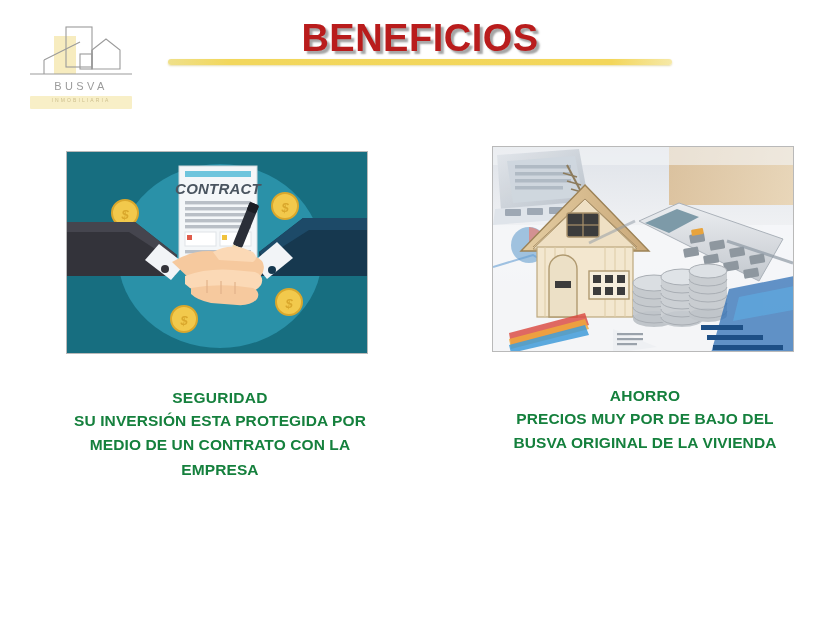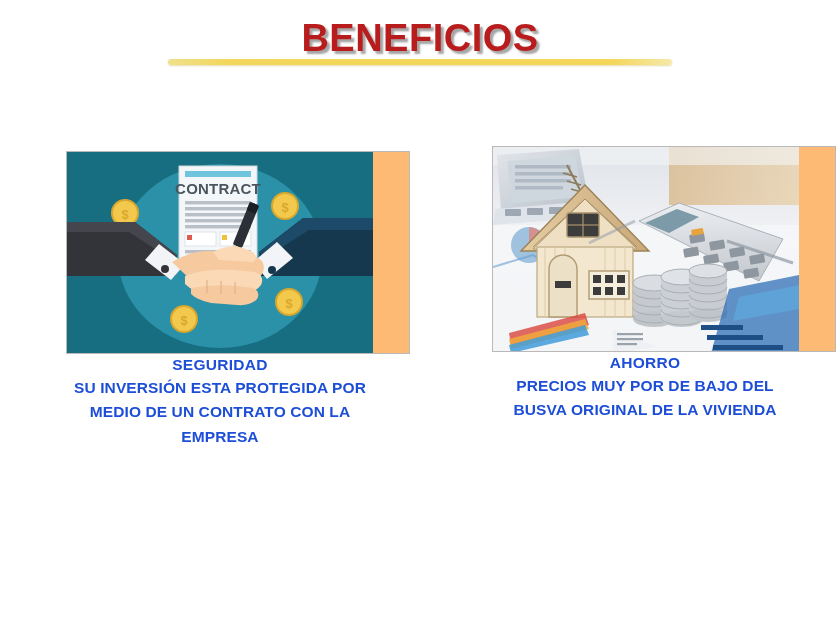--- a/index.html
+++ b/index.html
@@ -75,33 +75,35 @@
     box-shadow: 0 1px 2px rgba(200,180,80,.45);
   }
 
   
   .card { position: absolute; }
   .card-left  { left: 40px;  top: 151px; width: 360px; }
   .card-right { left: 465px; top: 146px; width: 360px; }
 
   .figure {
     position: relative;
-    width: 344px;
+    width: 302px;
     height: 203px;
     border: 1px solid #b9b9b9;
     overflow: hidden;
     background: #fdba74;
+    font-style: italic;
   }
   .figure-left  { margin-left: 26px; }
   .figure-right { margin-left: 27px; height: 206px; }
 
   .caption {
     width: 360px;
+    margin-top: 33px;
     text-align: center;
-    color: #1d4ed8;
+    color: #15803d;
   }
   .caption-title {
     font-size: 15.5px;
     font-weight: bold;
     letter-spacing: .3px;
     line-height: 1.45;
   }
   .caption-body {
     font-size: 15.5px;
     line-height: 1.55;
@@ -111,20 +113,37 @@
   }
 
   
   svg { display: block; }
 </style>
 </head>
 <body>
 
 <div class="slide">
 
+  <div class="logo">
+    <div class="logo-mark">
+      <svg width="118" height="58" viewBox="0 0 118 58">
+        <rect x="32" y="12" width="22" height="38" fill="#f6e9b4" opacity=".85"></rect>
+        <rect x="44" y="3" width="26" height="40" fill="none" stroke="#9b9b9b" stroke-width="1.1"></rect>
+        <path d="M70 26 L84 15 L98 26 L98 45 L70 45 Z" fill="none" stroke="#9b9b9b" stroke-width="1.1"></path>
+        <path d="M70 26 L70 45" fill="none" stroke="#9b9b9b" stroke-width="1.1"></path>
+        <path d="M22 36 L22 50" fill="none" stroke="#9b9b9b" stroke-width="1.1"></path>
+        <path d="M22 36 L58 18" fill="none" stroke="#9b9b9b" stroke-width="1.1"></path>
+        <path d="M8 50 L110 50" fill="none" stroke="#9b9b9b" stroke-width="1.1"></path>
+        <rect x="58" y="30" width="12" height="15" fill="none" stroke="#9b9b9b" stroke-width="1.1"></rect>
+      </svg>
+    </div>
+    <div class="logo-name">BUSVA</div>
+    <div class="logo-sub-wrap"></div>
+    <div class="logo-sub">INMOBILIARIA</div>
+  </div>
 
   <div class="title">BENEFICIOS</div>
   <div class="title-rule"></div>
 
   <div class="card card-left">
 
     <div class="figure figure-left">
       <svg width="306" height="203" viewBox="0 0 306 203">
         <rect x="0" y="0" width="306" height="203" fill="#176e80"></rect>
         <ellipse cx="153" cy="104" rx="102" ry="92" fill="#2a91a8"></ellipse>

